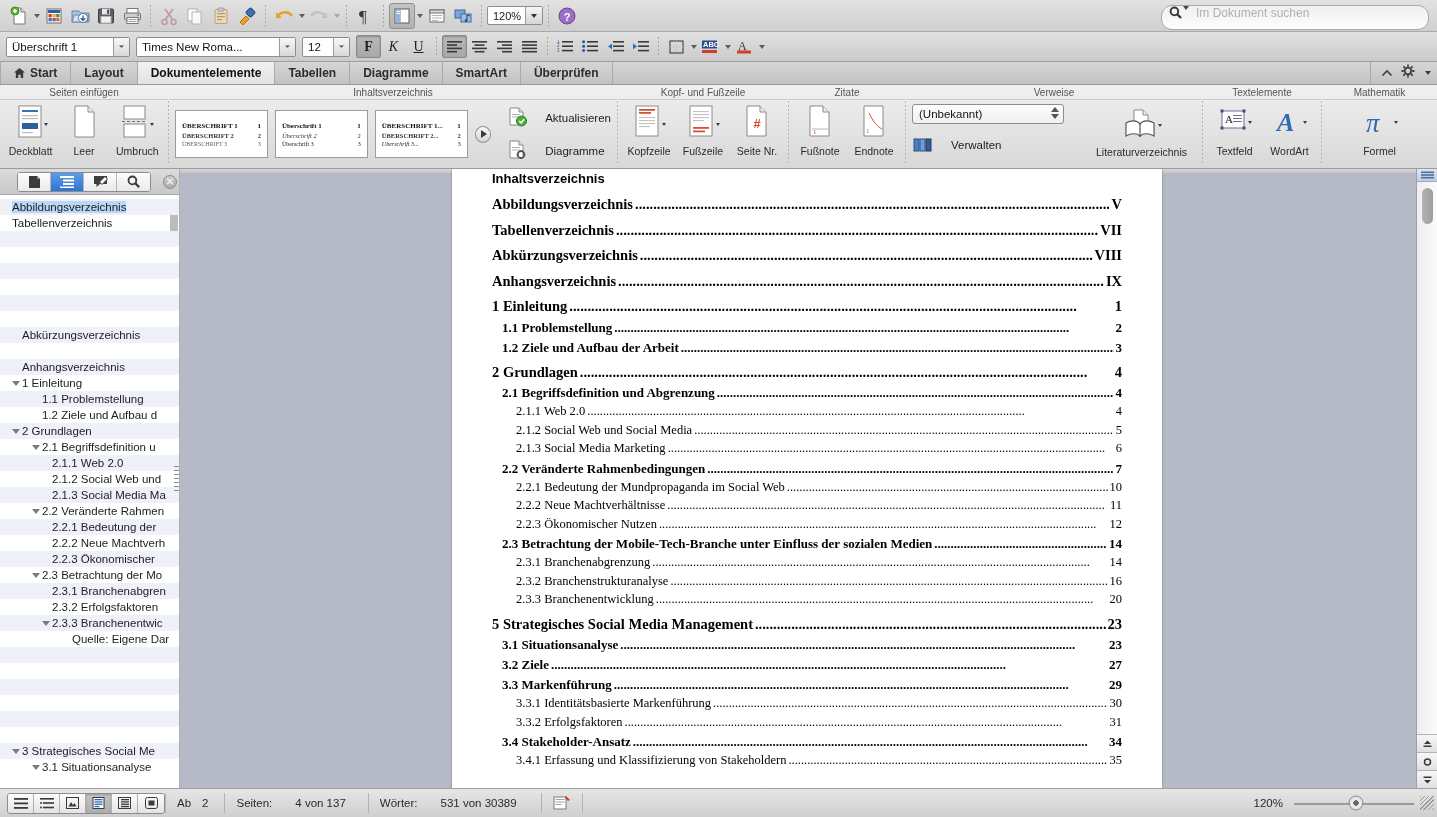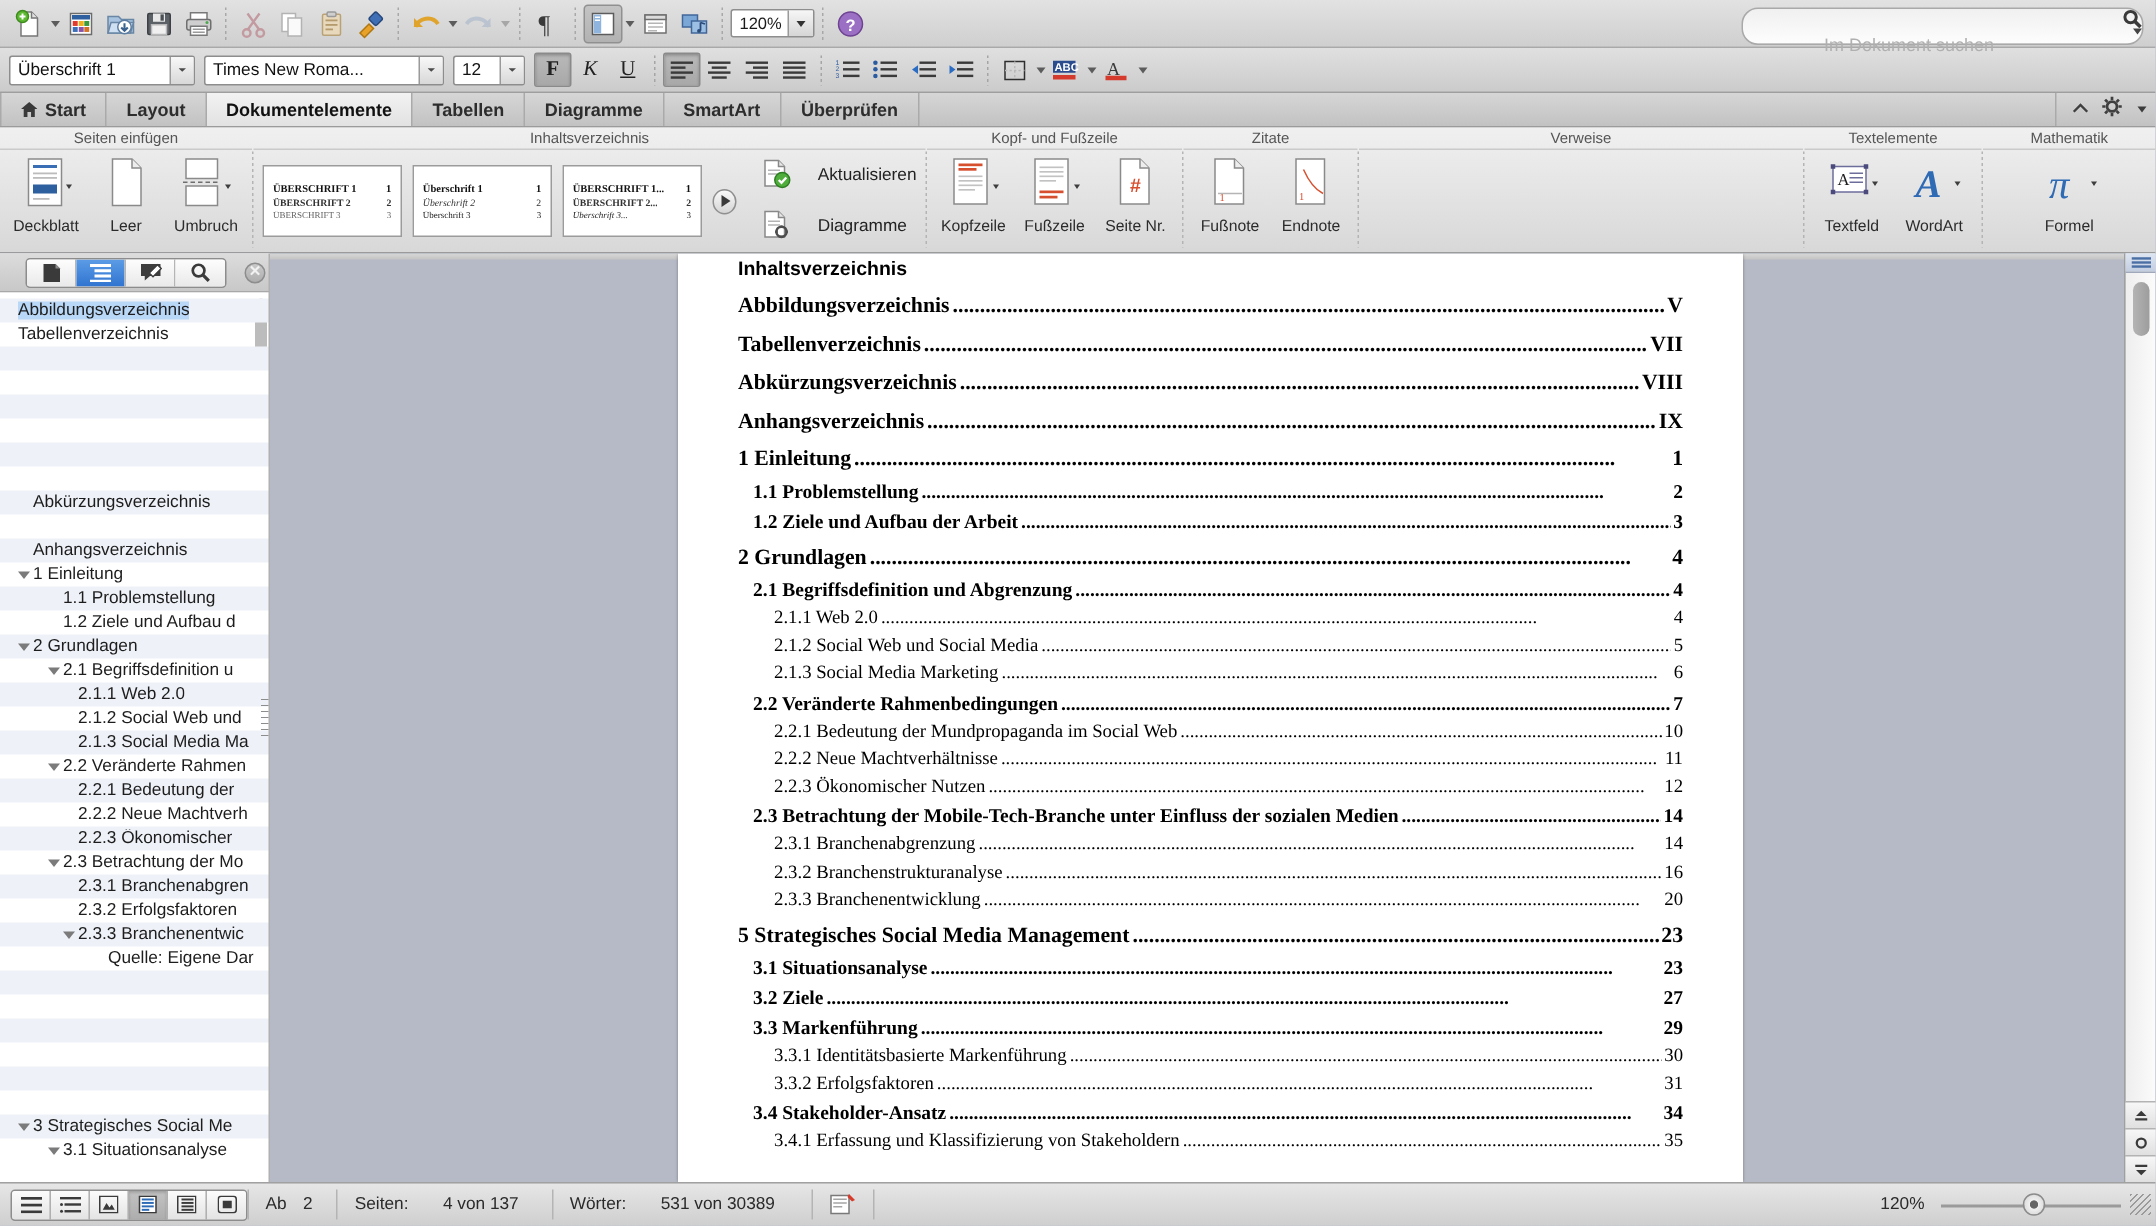--- a/index.html
+++ b/index.html
@@ -53,21 +53,21 @@
   .zoombox .stepper {
     position: absolute; right: 0; top: 0; bottom: 0; width: 17px;
     background: linear-gradient(to bottom, #f6f6f6, #d6d6d6); border-left: 1px solid #9a9a9a;
     display: flex; align-items: center; justify-content: center;
   }
   .zoombox .stepper::after { content:""; border-left:3.5px solid transparent; border-right:3.5px solid transparent; border-top:4px solid #333; }
   .searchbar {
     position: absolute; right: 8px; top: 5px;
     width: 268px; height: 25px; border-radius: 11px;
     background: linear-gradient(to bottom,#f0f0f0,#fdfdfd);
-    border: 1px solid #a9a9a9; display: flex; align-items: flex-end; flex-direction: column;
+    border: 1px solid #a9a9a9; display: flex; align-items: flex-start;
   }
   .searchbar .magn { margin-left: 7px; display: flex; align-items: center; }
   .searchbar .sc-caret { margin-left:1px; border-left:3px solid transparent;border-right:3px solid transparent;border-top:4px solid #444; }
   .searchbar input {
     border: none; outline: none; background: transparent;
     font-family: "Liberation Sans", sans-serif; font-size: 12px; color: #1b1b1b;
     margin-left: 7px; width: 212px;
   }
   .searchbar input::placeholder { color: #b0b0b0; }
 
@@ -779,20 +779,51 @@
           </div>
           <div class="lb">Endnote</div>
         </div>
       </div>
     </div>
     <div class="gdiv"></div>
 
     <div class="rgroup" style="width:296px">
       <div class="ghead">Verweise</div>
       <div class="gbody" style="align-items:flex-start; padding-top:4px;">
+        <div style="display:flex;flex-direction:column;gap:10px;margin-right:10px;">
+          <div class="rcombo">
+            <span>(Unbekannt)</span>
+            <span class="updown">
+                <i class="u"></i>
+                <i class="d"></i>
+              </span>
+          </div>
+          <div class="ritem-row">
+            <span>
+              <svg width="22" height="20" viewBox="0 0 22 20">
+                  <rect x="2" y="5" width="5" height="12" fill="#4a7fc0" stroke="#2c5188"></rect>
+                  <rect x="8" y="5" width="5" height="12" fill="#6f9fd8" stroke="#2c5188"></rect>
+                  <rect x="14" y="5" width="5" height="12" fill="#335c96" stroke="#1f3c66"></rect>
+                </svg>
+            </span>
+            <span>Verwalten</span>
+          </div>
+        </div>
+        <div class="ritem wide" style="margin-left:14px">
+          <div class="ic">
+            <svg width="48" height="40" viewBox="0 0 48 40">
+                <path d="M16 6h9l5 5v11h-14z" fill="#fff" stroke="#8a8a8a"></path>
+                <path d="M25 6v5h5" fill="#ececec" stroke="#8a8a8a"></path>
+                <path d="M8 19c5-3 11-3 14 1 3-4 9-4 14-1v13c-5-3-11-3-14 0-3-3-9-3-14 0z" fill="#fff" stroke="#565656" stroke-width="1.2"></path>
+                <path d="M22 20v13" stroke="#565656" stroke-width="1.2"></path>
+                <path d="M40 20l4 0-2 3z" fill="#3d3d3d"></path>
+              </svg>
+          </div>
+          <div class="lb">Literaturverzeichnis</div>
+        </div>
       </div>
     </div>
     <div class="gdiv"></div>
 
     <div class="rgroup" style="width:118px">
       <div class="ghead">Textelemente</div>
       <div class="gbody" style="justify-content:center;">
         <div class="ritem">
           <div class="ic">
             <svg width="38" height="40" viewBox="0 0 38 40">

